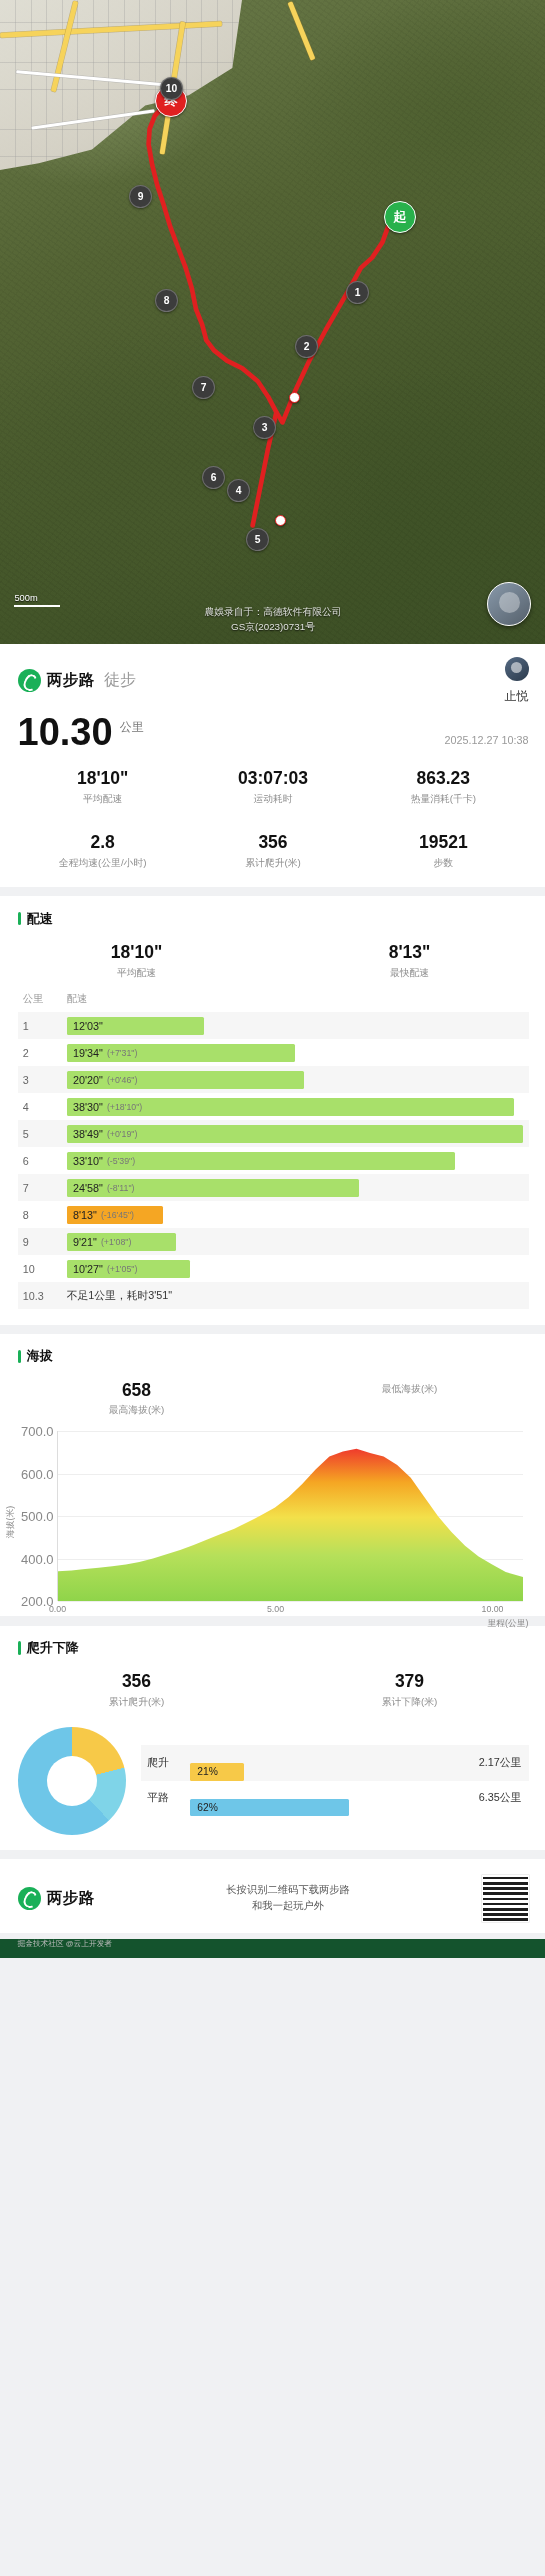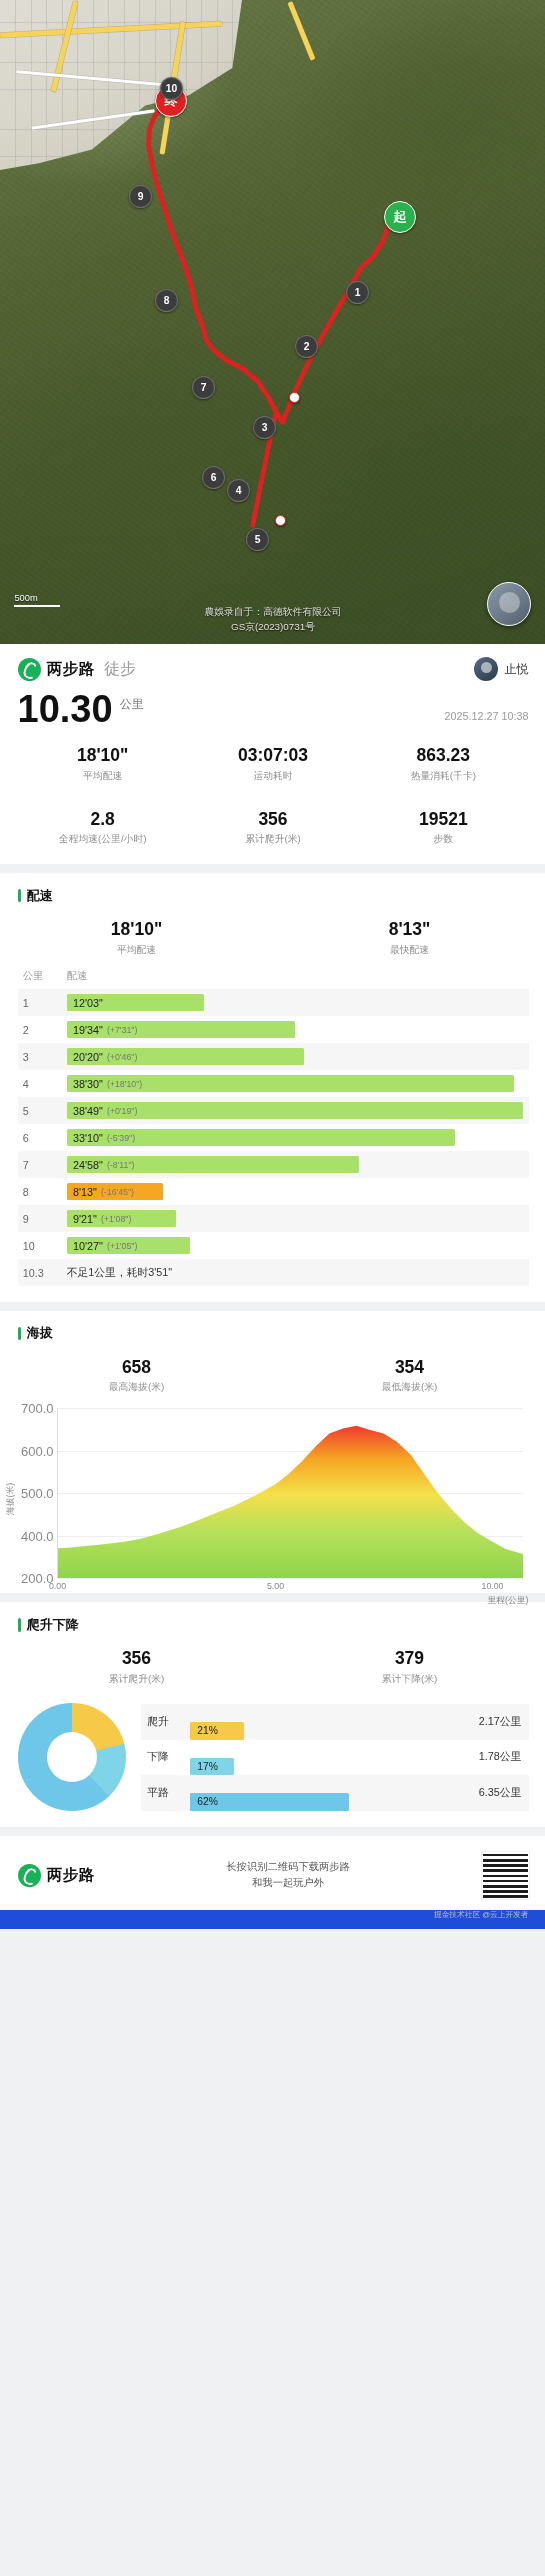--- a/index.html
+++ b/index.html
@@ -104,21 +104,21 @@
     background: #1ab058; position: relative; flex: none;
   }
   .brand-logo::before {
     content: ""; position: absolute; left: 6.7px; top: 4.6px;
     width: 8.8px; height: 13.4px;
     border: 2.1px solid #fff; border-radius: 50% 50% 50% 50%/60% 60% 40% 40%;
     border-right-color: transparent; transform: rotate(18deg);
   }
   .brand-name { font-size: 15.5px; font-weight: bold; color: #111; letter-spacing: 0.5px; }
   .brand-sub { font-size: 16px; color: #9a9a9a; margin-left: 3.1px; }
-  .user-col { display: flex; align-items: center; gap: 6.2px; }
+  .user-col { display: flex; align-items: center; gap: 6.2px; flex-direction: column; }
   .avatar {
     width: 24px; height: 24px; border-radius: 50%;
     background: linear-gradient(145deg, #566b84, #2b3a4c);
     position: relative; overflow: hidden; flex: none;
   }
   .avatar::after {
     content: ""; position: absolute; left: 6.2px; top: 4.6px;
     width: 11.3px; height: 11.3px; border-radius: 50%; background: rgba(255,255,255,.55);
   }
   .user-name { font-size: 12px; color: #333; }
@@ -200,22 +200,23 @@
   .qr {
     width: 47px; height: 47px; flex: none;
     background-color: #fff;
     background-image:
       repeating-linear-gradient(0deg, #1d1d1d 0 2.6px, #fff 2.6px 5.2px),
       repeating-linear-gradient(90deg, #1d1d1d 0 2.6px, rgba(255,255,255,0) 2.6px 5.2px);
     border: 1.5px solid #fff;
     box-shadow: 0 0 0 0.5px #ddd;
   }
   .footer-note {
-    background: #1d4ed8; text-align: right; font-size: 7.7px; color: #bbb;
+    background: #14532d; text-align: left; font-size: 7.7px; color: #bbb;
     padding: 0 17.5px 9.3px;
+    margin-top: 6px;
   }
 </style>
 </head>
 <body>
 
 <div class="page">
 
   <div class="map">
     <div class="map-bg"></div>
     <div class="map-texture"></div>
@@ -438,21 +439,20 @@
     <div class="sec-title">
       <div class="sec-bar"></div>
       <span>海拔</span>
     </div>
     <div class="two-up">
       <div class="stat">
         <div class="stat-val">658</div>
         <div class="stat-lab">最高海拔(米)</div>
       </div>
       <div class="stat">
-        <div class="stat-val">354</div>
         <div class="stat-lab">最低海拔(米)</div>
       </div>
     </div>
 
     <div class="chart-wrap">
       <div class="ylab">海拔(米)</div>
       <div class="chart-area" id="chart-area">
           <div class="gridline" style="top: 170px;"></div>
           <div class="ytick" style="top: 170px;">200.0</div>
           <div class="gridline" style="top: 128px;"></div>
@@ -503,27 +503,20 @@
       <div class="donut" id="donut" style="background: conic-gradient(rgb(247, 201, 72) 0deg, rgb(247, 201, 72) 75.6deg, rgb(127, 212, 232) 75.6deg, rgb(127, 212, 232) 136.8deg, rgb(110, 198, 232) 136.8deg, rgb(110, 198, 232) 360deg);"></div>
       <div class="legend" id="climb-legend">
           <div class="legend-row">
             <div class="legend-name">爬升</div>
             <div class="legend-barwrap">
               <div class="legend-bar" style="width: 21%; background: rgb(247, 201, 72);">21%</div>
             </div>
             <div class="legend-val">2.17公里</div>
           </div>
           <div class="legend-row">
-            <div class="legend-name">下降</div>
-            <div class="legend-barwrap">
-              <div class="legend-bar" style="width: 17%; background: rgb(127, 212, 232);">17%</div>
-            </div>
-            <div class="legend-val">1.78公里</div>
-          </div>
-          <div class="legend-row">
             <div class="legend-name">平路</div>
             <div class="legend-barwrap">
               <div class="legend-bar" style="width: 62%; background: rgb(110, 198, 232);">62%</div>
             </div>
             <div class="legend-val">6.35公里</div>
           </div>
         </div>
     </div>
   </div>
 

